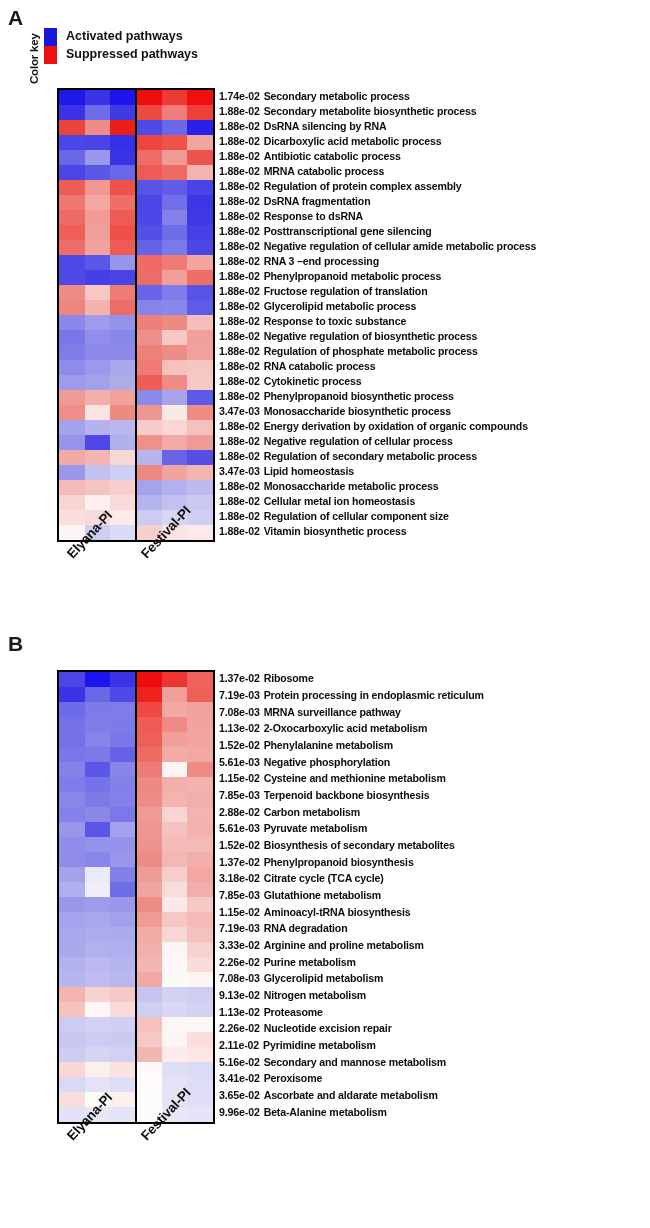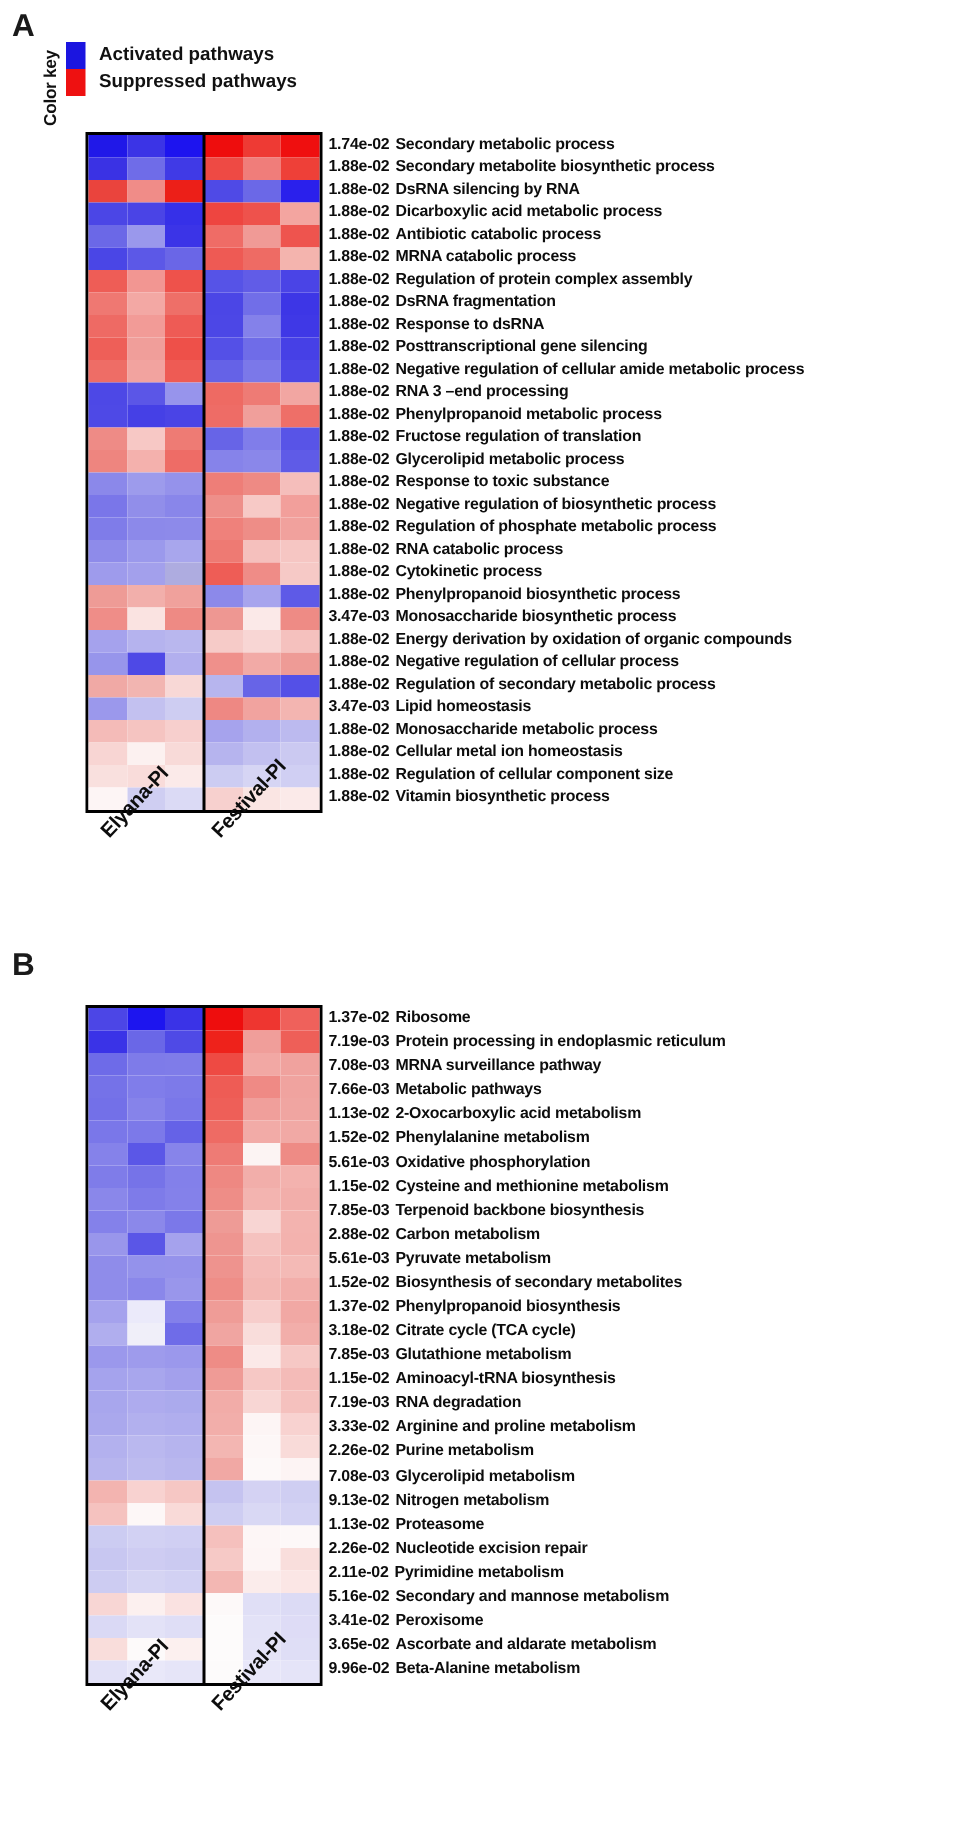--- a/index.html
+++ b/index.html
@@ -775,34 +775,30 @@
       </div>
       <div class="rowlabel">
         <span class="pval">7.19e-03</span>
         <span>Protein processing in endoplasmic reticulum</span>
       </div>
       <div class="rowlabel">
         <span class="pval">7.08e-03</span>
         <span>MRNA surveillance pathway</span>
       </div>
       <div class="rowlabel">
-        <span class="pval">7.66e-03</span>
-        <span>Metabolic pathways</span>
-      </div>
-      <div class="rowlabel">
         <span class="pval">1.13e-02</span>
         <span>2-Oxocarboxylic acid metabolism</span>
       </div>
       <div class="rowlabel">
         <span class="pval">1.52e-02</span>
         <span>Phenylalanine metabolism</span>
       </div>
       <div class="rowlabel">
         <span class="pval">5.61e-03</span>
-        <span>Oxidative phosphorylation</span>
+        <span>Negative phosphorylation</span>
       </div>
       <div class="rowlabel">
         <span class="pval">1.15e-02</span>
         <span>Cysteine and methionine metabolism</span>
       </div>
       <div class="rowlabel">
         <span class="pval">7.85e-03</span>
         <span>Terpenoid backbone biosynthesis</span>
       </div>
       <div class="rowlabel">

